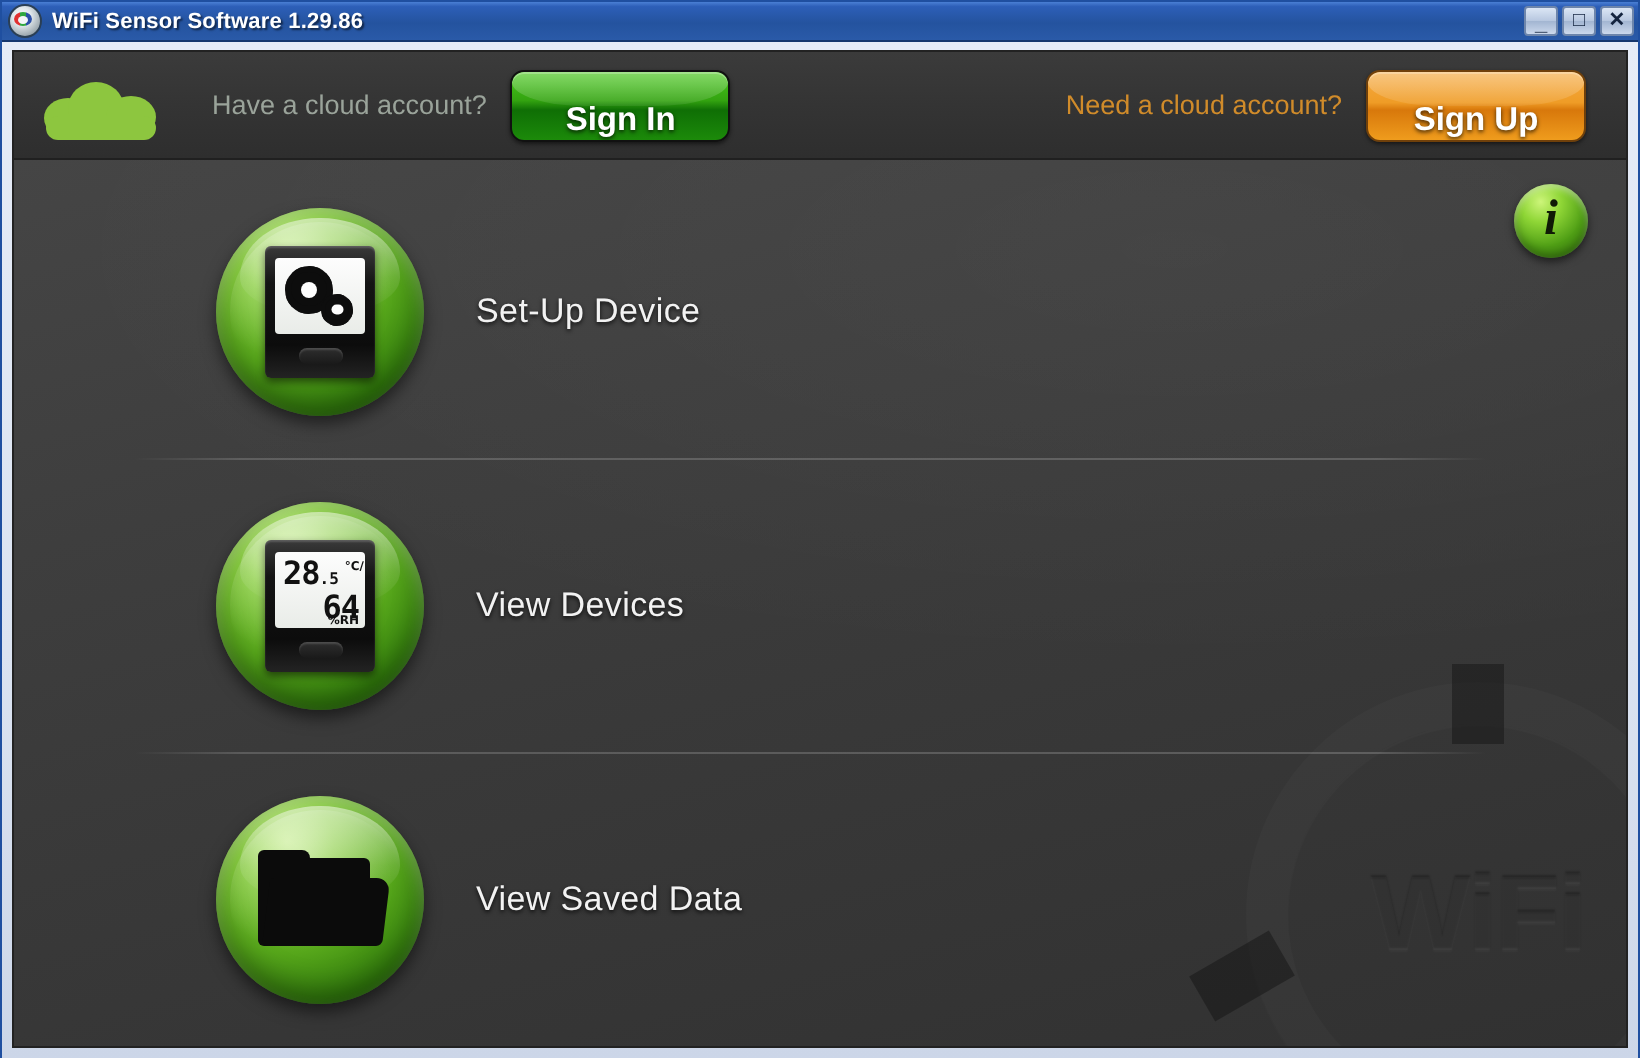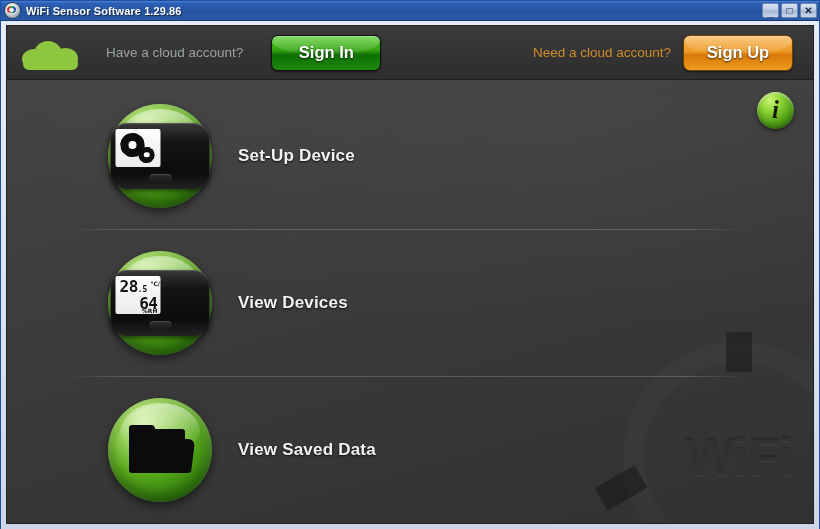--- a/index.html
+++ b/index.html
@@ -124,21 +124,21 @@
   }
   .cloud-logo .c1, .cloud-logo .c2, .cloud-logo .c3, .cloud-logo .base {
     position: absolute; background: #8dc63f; border-radius: 50%;
   }
   .cloud-logo .c1 { left: 2px;  top: 11px; width: 24px; height: 20px; }
   .cloud-logo .c2 { left: 14px; top: 3px;  width: 28px; height: 26px; }
   .cloud-logo .c3 { left: 33px; top: 10px; width: 25px; height: 21px; }
   .cloud-logo .base { left: 3px; top: 20px; width: 55px; height: 12px; border-radius: 7px; }
 
   .header-group { display: flex; align-items: center; flex: none; }
-  .header-group.left { margin-left: 24px; gap: 16px; }
+  .header-group.left { margin-left: 24px; }
   .header-group.right { margin-left: auto; margin-right: 20px; }
 
   .cloud-q {
     font-size: 13.5px;
     white-space: nowrap;
     margin-right: 12px;
   }
   .cloud-q.signin { color: #9aa39a; }
   .cloud-q.signup { color: #d08b2a; margin-left: 20px; }
 
@@ -146,21 +146,21 @@
     border: 1px solid #111;
     border-radius: 7px;
     width: 110px; height: 36px;
     box-sizing: border-box;
     position: relative;
     color: #fff;
     font-size: 16.5px;
     font-weight: bold;
     text-shadow: 0 1px 2px rgba(0,0,0,.75);
     display: flex;
-    align-items: center;
+    align-items: flex-end;
     justify-content: center;
     cursor: pointer;
     overflow: hidden;
     box-shadow: 0 1px 2px rgba(0,0,0,.55), inset 0 1px 0 rgba(255,255,255,.25);
   }
   .btn .label { position: relative; z-index: 3; }
   .btn::before {
     content: "";
     position: absolute; left: 0; right: 0; top: 0; height: 52%;
     border-radius: 6px 6px 40% 40%/6px 6px 14px 14px;
@@ -259,21 +259,21 @@
   .icon-wrap {
     width: 104px; height: 104px;
     margin-left: 101px;
     flex: none;
     position: relative;
   }
   .row-label {
     margin-left: 26px;
     color: #f2f2f2;
     font-size: 17px;
-    font-weight: bold;
+    font-weight: normal;
     text-shadow: 0 1px 2px rgba(0,0,0,.8);
     letter-spacing: .2px;
   }
 
   
   .disc {
     position: absolute; inset: 0;
     border-radius: 50%;
     background:
       radial-gradient(circle at 34% 22%, #b9e977 0%, #86cc3c 22%, #57a71b 52%, #2f7a0b 78%, #1d5406 100%);
@@ -299,24 +299,23 @@
     pointer-events: none;
   }
 
   
   .device {
     position: absolute;
     left: 50%; top: 50%;
     transform: translate(-50%,-50%);
     width: 55px; height: 66px;
     background: linear-gradient(180deg, #3a3a3a 0%, #141414 28%, #0c0c0c 75%, #232323 100%);
-    border-radius: 16px;
+    border-radius: 3px;
     box-shadow: 0 2px 4px rgba(0,0,0,.55), inset 0 1px 1px rgba(255,255,255,.18);
     z-index: 2;
-    padding-left: 44px;
   }
   .device .screen {
     position: absolute;
     left: 5px; top: 6px;
     width: 45px; height: 38px;
     background: linear-gradient(180deg, #fdfdfd 0%, #e9ece8 100%);
     border-radius: 2px;
     overflow: hidden;
   }
   .device .pad {

